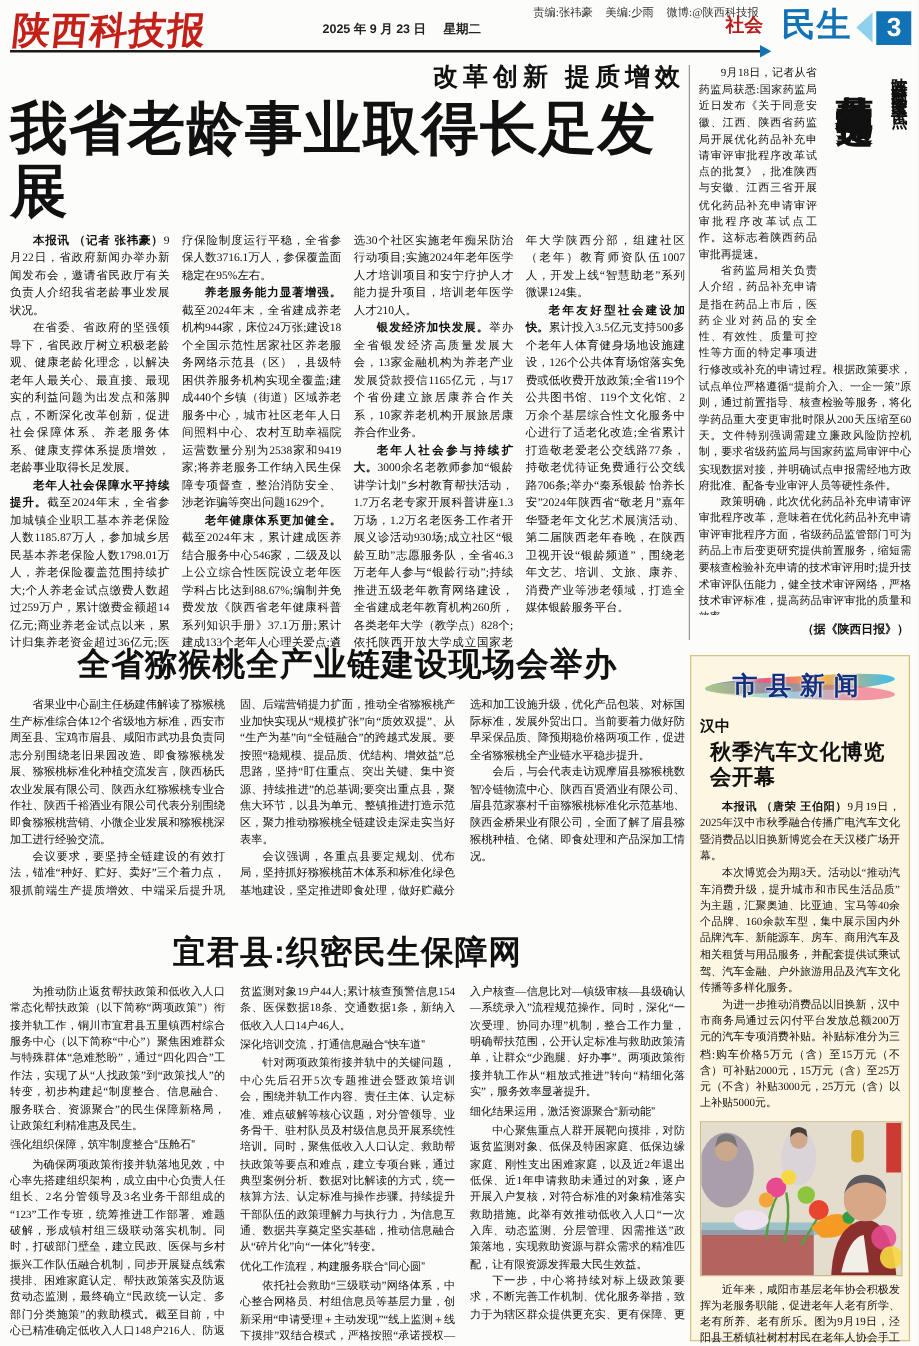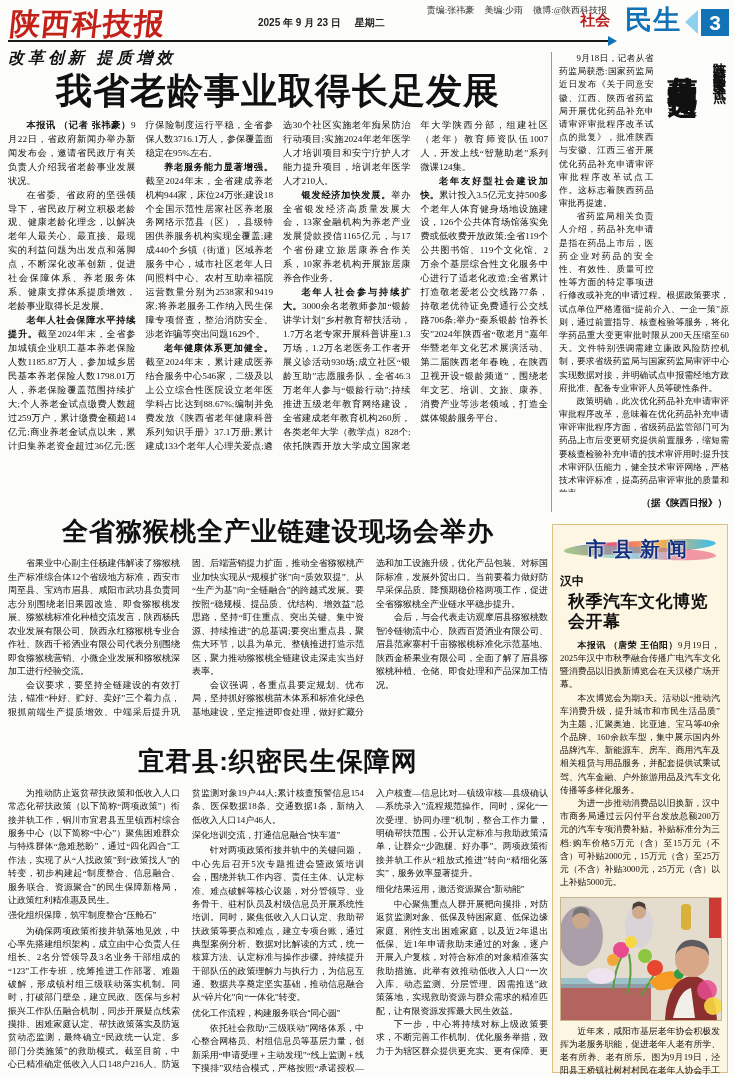--- a/index.html
+++ b/index.html
@@ -28,23 +28,23 @@
   .sec-page{background:#1272b6;color:#fff;font-size:21px;font-weight:bold;
         padding:2px 8px;margin-bottom:2px;line-height:1.1;}
 
   
   .para{margin:0;text-indent:2em;text-align:justify;}
   .subhead{margin:2px 0;text-indent:0;font-weight:normal;font-family:"Liberation Sans","DejaVu Sans",sans-serif;}
   b{font-family:"Liberation Sans","DejaVu Sans",sans-serif;}
 
   
   .lead-article{position:absolute;left:8px;top:48px;width:540px;height:464px;}
-  .kicker{text-align:left;font-size:16px;font-weight:900;letter-spacing:4px;
-        font-family:"Liberation Sans","DejaVu Sans",sans-serif;font-style:italic;}
-  .headline{margin:2px 0 8px 0;text-align:center;font-size:36px;font-weight:900;letter-spacing:1px;
+  .kicker{text-align:right;font-size:20px;font-weight:900;letter-spacing:4px;
+        font-family:"Liberation Sans","DejaVu Sans",sans-serif;}
+  .headline{margin:2px 0 8px 0;font-size:46px;font-weight:900;letter-spacing:1px;
         font-family:"Liberation Sans","DejaVu Sans",sans-serif;line-height:1.1;}
   .lead-body{height:372px;overflow:hidden;column-count:4;column-gap:10px;
         font-size:9.2px;line-height:1.52;}
 
   
   .v-divider{position:absolute;left:551px;top:52px;width:1px;height:460px;background:#999;}
 
   
   .drug-article{position:absolute;left:559px;top:52px;width:170px;height:462px;}
   .drug-body{height:440px;overflow:hidden;font-size:8.8px;line-height:1.5;}

